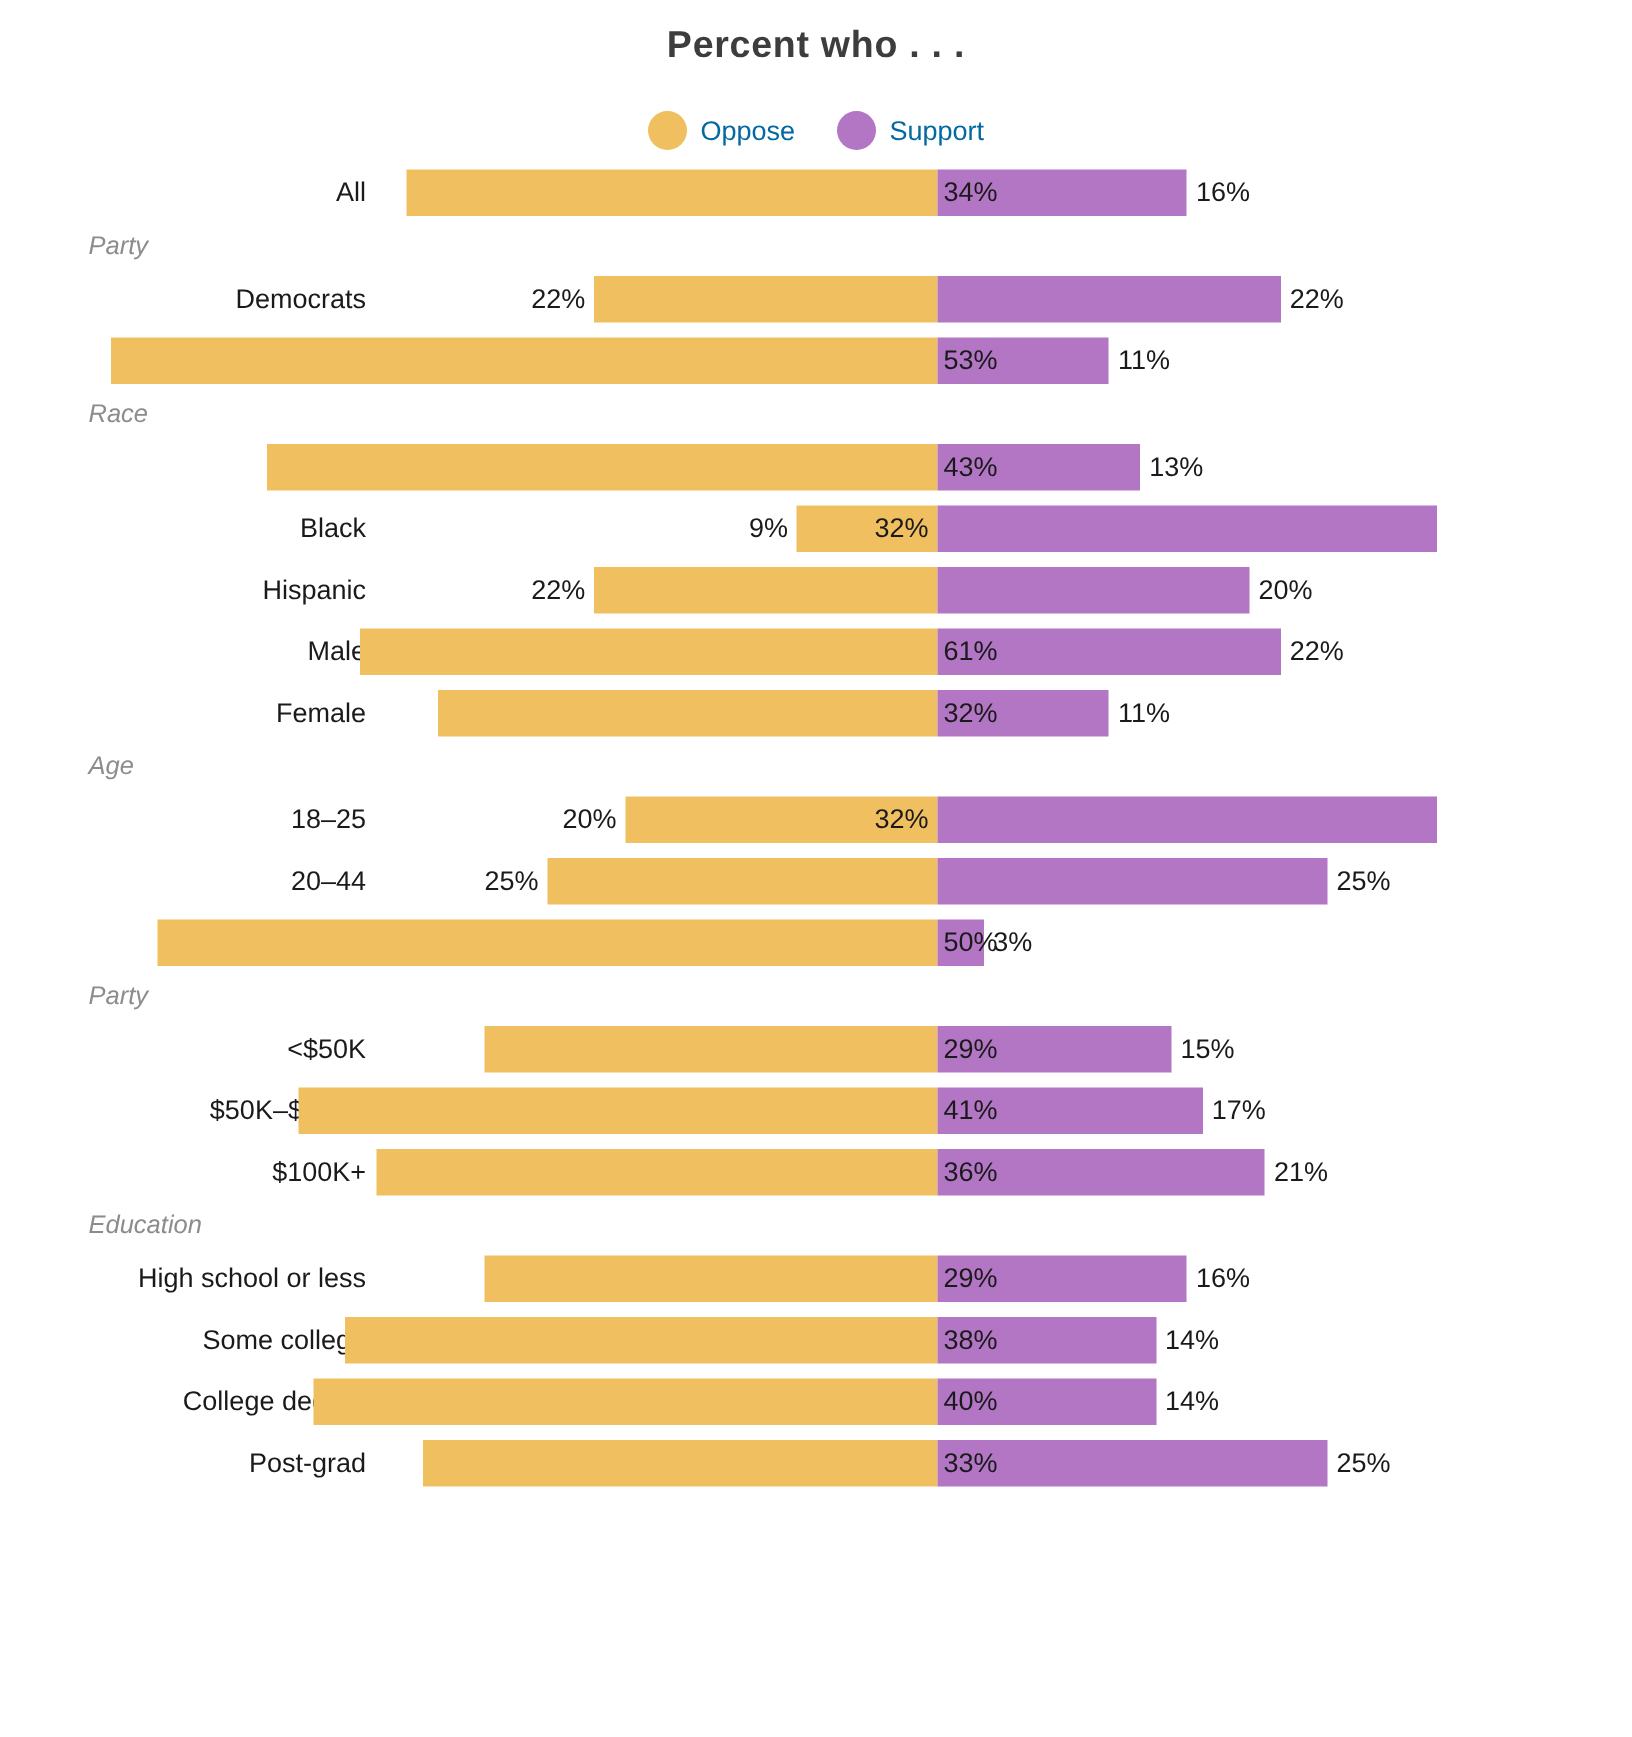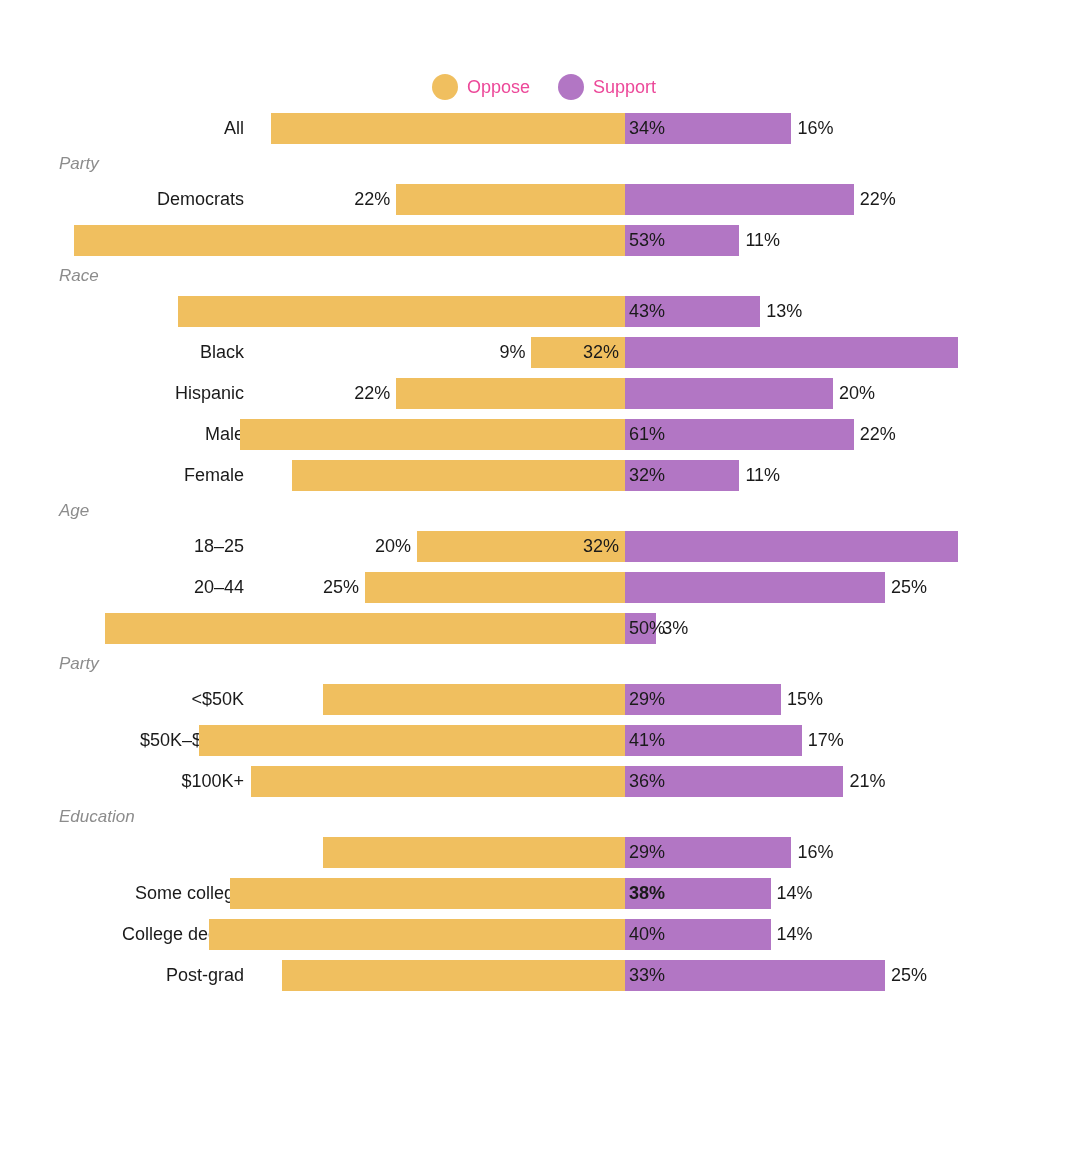--- a/index.html
+++ b/index.html
@@ -50,21 +50,21 @@
     gap: 9px;
   }
   .legend-swatch {
     width: 26px;
     height: 26px;
     border-radius: 50%;
     display: block;
   }
   .legend-label {
     font-size: 18px;
-    color: #ec4899;
+    color: #0369a1;
   }
 
   .rows {
     position: absolute;
     top: 108px;
     left: 11px;
     width: 1080px;
   }
 
   .group-label {
@@ -124,20 +124,21 @@
     font-size: 18px;
     color: #1a1a1a;
     white-space: nowrap;
   }
 </style>
 </head>
 <body>
 
 <div id="chart-root">
 
+  <div class="chart-title">Percent who . . .</div>
 
   <div class="legend">
     <div class="legend-item">
       <span class="legend-swatch" style="background:#f0bf5f"></span>
       <span class="legend-label">Oppose</span>
     </div>
     <div class="legend-item">
       <span class="legend-swatch" style="background:#b276c4"></span>
       <span class="legend-label">Support</span>
     </div>
@@ -270,33 +271,34 @@
         <div class="row-label">$100K+</div>
         <div class="bar-track">
           <div class="bar oppose" style="left: 239.6px; width: 374.4px;"></div>
           <div class="bar support" style="left: 614px; width: 218.4px;"></div>
           <div class="bar-value" style="left: 618px;">36%</div>
           <div class="bar-value" style="left: 838.4px;">21%</div>
         </div>
       </div>
       <div class="group-label">Education</div>
       <div class="bar-row">
+        <div class="row-label">High school or less</div>
         <div class="bar-track">
           <div class="bar oppose" style="left: 312.4px; width: 301.6px;"></div>
           <div class="bar support" style="left: 614px; width: 166.4px;"></div>
           <div class="bar-value" style="left: 618px;">29%</div>
           <div class="bar-value" style="left: 786.4px;">16%</div>
         </div>
       </div>
       <div class="bar-row">
         <div class="row-label">Some college</div>
         <div class="bar-track">
           <div class="bar oppose" style="left: 218.8px; width: 395.2px;"></div>
           <div class="bar support" style="left: 614px; width: 145.6px;"></div>
-          <div class="bar-value" style="left: 618px; font-weight: bold;">38%</div>
+          <div class="bar-value" style="left: 618px;">38%</div>
           <div class="bar-value" style="left: 765.6px;">14%</div>
         </div>
       </div>
       <div class="bar-row">
         <div class="row-label">College degree</div>
         <div class="bar-track">
           <div class="bar oppose" style="left: 198px; width: 416px;"></div>
           <div class="bar support" style="left: 614px; width: 145.6px;"></div>
           <div class="bar-value" style="left: 618px;">40%</div>
           <div class="bar-value" style="left: 765.6px;">14%</div>

